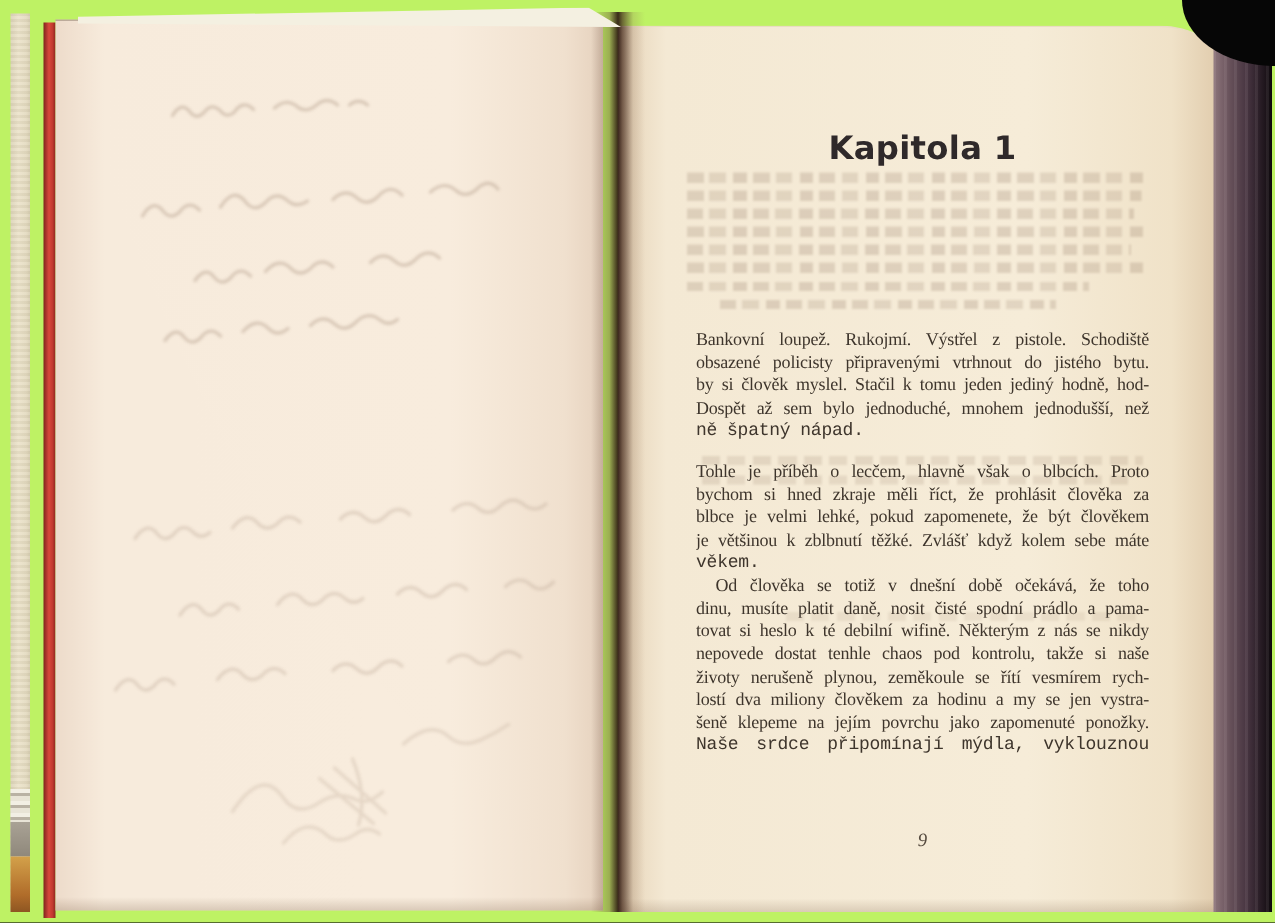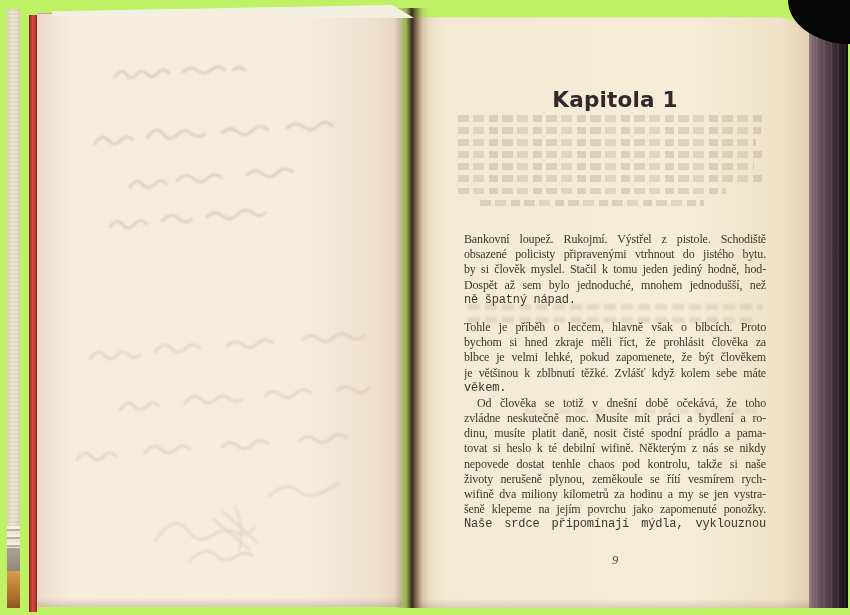--- a/index.html
+++ b/index.html
@@ -61,21 +61,21 @@
   .ghost-block{position:absolute;left:46px;top:97px;width:306px;opacity:.8;}
   .gl{height:6.5px;margin-bottom:5.6px;filter:blur(.7px);
     background:repeating-linear-gradient(90deg,rgba(136,110,90,.26) 0 11px,rgba(136,110,90,0) 11px 15px,
       rgba(136,110,90,.22) 15px 26px,rgba(136,110,90,0) 26px 31px,rgba(136,110,90,.28) 31px 40px,rgba(136,110,90,0) 40px 44px);}
   .gl:nth-child(2){width:303px}.gl:nth-child(3){width:298px}.gl:nth-child(5){width:296px}
   .gl:nth-child(7){width:268px}.gl:nth-child(8){width:224px;margin-left:22px}
   .gl-mid{position:absolute;filter:blur(.8px);height:6px;
     background:repeating-linear-gradient(90deg,rgba(136,110,90,.16) 0 12px,rgba(136,110,90,0) 12px 17px,
       rgba(136,110,90,.14) 17px 29px,rgba(136,110,90,0) 29px 34px);}
 
-  .body-text{position:absolute;left:52px;top:214px;width:302px;
+  .body-text{position:absolute;left:52px;top:201px;width:302px;
     font-size:12px;line-height:15.2px;color:#3e352c;letter-spacing:-0.15px;word-spacing:-0.5px;}
   .paragraph.gap{margin-top:12px;}
   .bl{text-align:justify;text-align-last:justify;overflow:hidden;max-height:15.2px;}
   .bl.end{text-align-last:left;font-family:Liberation Mono, monospace;}
   .bl.ind{text-indent:13px;}
 
   .page-number{position:absolute;left:52px;top:535px;width:302px;text-align:center;
     font-style:italic;font-size:12.5px;color:#554a3e;}
 </style>
 </head>
@@ -142,26 +142,25 @@
         </div>
         <div class="paragraph gap">
           <div class="bl">Tohle je příběh o lecčem, hlavně však o blbcích. Proto</div>
           <div class="bl">bychom si hned zkraje měli říct, že prohlásit člověka za</div>
           <div class="bl">blbce je velmi lehké, pokud zapomenete, že být člověkem</div>
           <div class="bl">je většinou k zblbnutí těžké. Zvlášť když kolem sebe máte</div>
           <div class="bl end">věkem.</div>
         </div>
         <div class="paragraph">
           <div class="bl ind">Od člověka se totiž v dnešní době očekává, že toho</div>
-          <div class="bl">zvládne neskutečně moc. Musíte mít práci a bydlení a ro-</div>
           <div class="bl">dinu, musíte platit daně, nosit čisté spodní prádlo a pama-</div>
           <div class="bl">tovat si heslo k té debilní wifině. Některým z nás se nikdy</div>
           <div class="bl">nepovede dostat tenhle chaos pod kontrolu, takže si naše</div>
           <div class="bl">životy nerušeně plynou, zeměkoule se řítí vesmírem rych-</div>
-          <div class="bl">wifině dva miliony kilometrů za hodinu a my se jen vystra-</div>
+          <div class="bl">lostí dva miliony člověkem za hodinu a my se jen vystra-</div>
           <div class="bl">šeně klepeme na jejím povrchu jako zapomenuté ponožky.</div>
           <div class="bl end">Naše srdce připomínají mýdla, vyklouznou nám pokaždé,</div>
         </div>
       </div>
 
     <div class="page-number">9</div>
   </div>
 
   <div class="gutter"></div>
   <div class="top-rim"></div>

